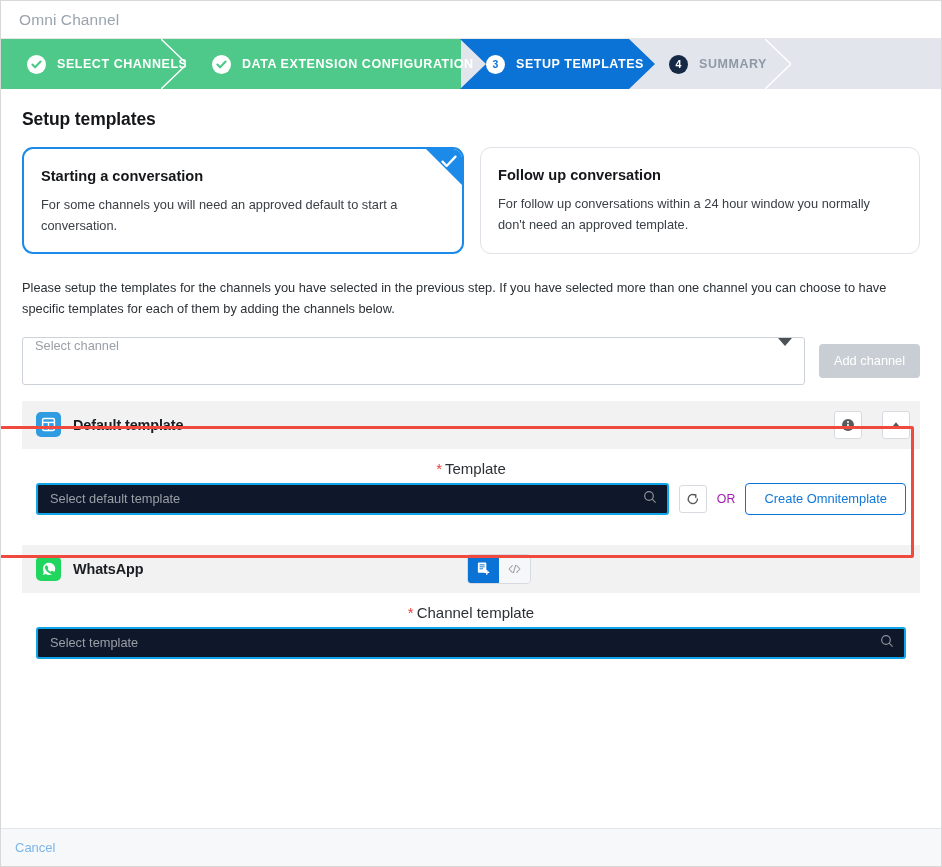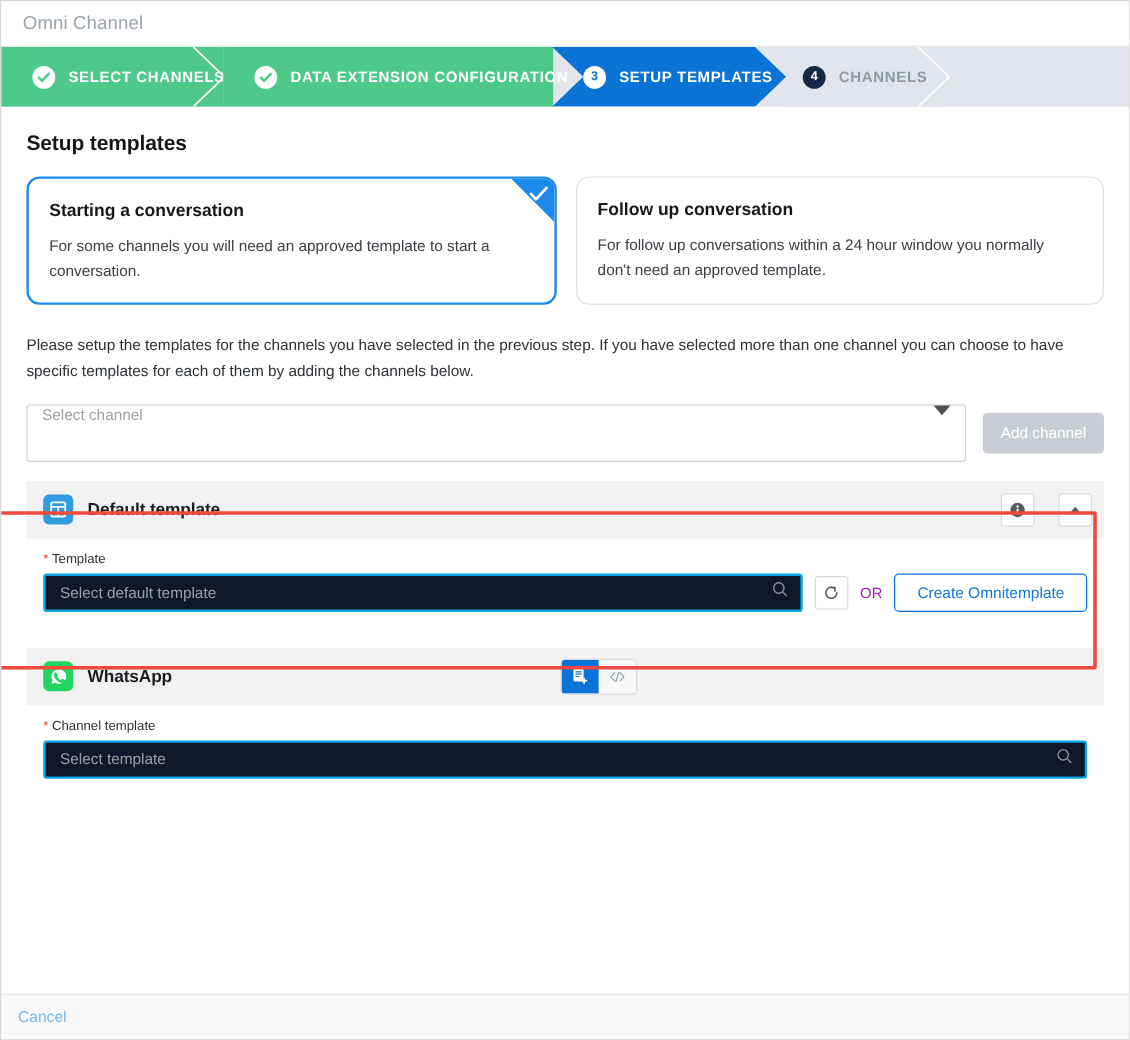--- a/index.html
+++ b/index.html
@@ -214,21 +214,21 @@
   .toggle-group { display: flex; border-radius: 4px; overflow: hidden; border: 1px solid #d7dbe0; }
   .tg-btn {
     width: 31px; height: 28px;
     display: flex; align-items: center; justify-content: center;
     background: #f6f7f8; cursor: pointer;
   }
   .tg-btn.active { background: #0b72d6; }
 
   .panel-body { padding: 11px 14px 12px 14px; background: #ffffff; }
   .field-label {
-    font-size: 11px; color: #2c3136; margin-bottom: 6px;
+    font-size: 15px; color: #2c3136; margin-bottom: 6px; text-align: center;
   }
   .field-label .req { color: #e8413a; margin-right: 3px; }
   .field-row { display: flex; align-items: center; gap: 10px; }
   .input-box {
     height: 32px;
     border: 2px solid #0ea5e9;
     border-radius: 3px;
     background: #0f172a;
     display: flex; align-items: center;
     padding: 0 10px 0 12px;
@@ -311,21 +311,21 @@
       <span class="marker">
         <span class="circle-num on">3</span>
       </span>
       <span class="stext">SETUP TEMPLATES</span>
     </div>
 
     <div class="step todo" style="width:135px;padding-left:14px">
       <span class="marker">
         <span class="circle-num off">4</span>
       </span>
-      <span class="stext">CHANNELS</span>
+      <span class="stext">SUMMARY</span>
       <span class="notch">
         <svg width="26" height="50" viewBox="0 0 26 50">
             <path d="M0 0 L26 25 L0 50" fill="none" stroke="#ffffff" stroke-width="1.4"></path>
           </svg>
       </span>
     </div>
   </div>
 
   <div class="content">
 
@@ -334,21 +334,21 @@
     <div class="cards">
 
       <div class="card selected">
         <div class="corner-check">
           <span class="tri"></span>
           <svg width="18" height="16" viewBox="0 0 18 16">
               <path d="M2.5 7.6 L6.6 12 L15.5 2.6" stroke="#ffffff" stroke-width="2.3" fill="none" stroke-linecap="round" stroke-linejoin="round"></path>
             </svg>
         </div>
         <div class="card-title">Starting a conversation</div>
-        <div class="card-desc">For some channels you will need an approved template to start a conversation.</div>
+        <div class="card-desc">For some channels you will need an approved default to start a conversation.</div>
       </div>
 
       <div class="card">
         <div class="card-title">Follow up conversation</div>
         <div class="card-desc">For follow up conversations within a 24 hour window you normally don't need an approved template.</div>
       </div>
     </div>
 
     <p class="helper">Please setup the templates for the channels you have selected in the previous step. If you have selected more than one channel you can choose to have specific templates for each of them by adding the channels below.</p>
 

